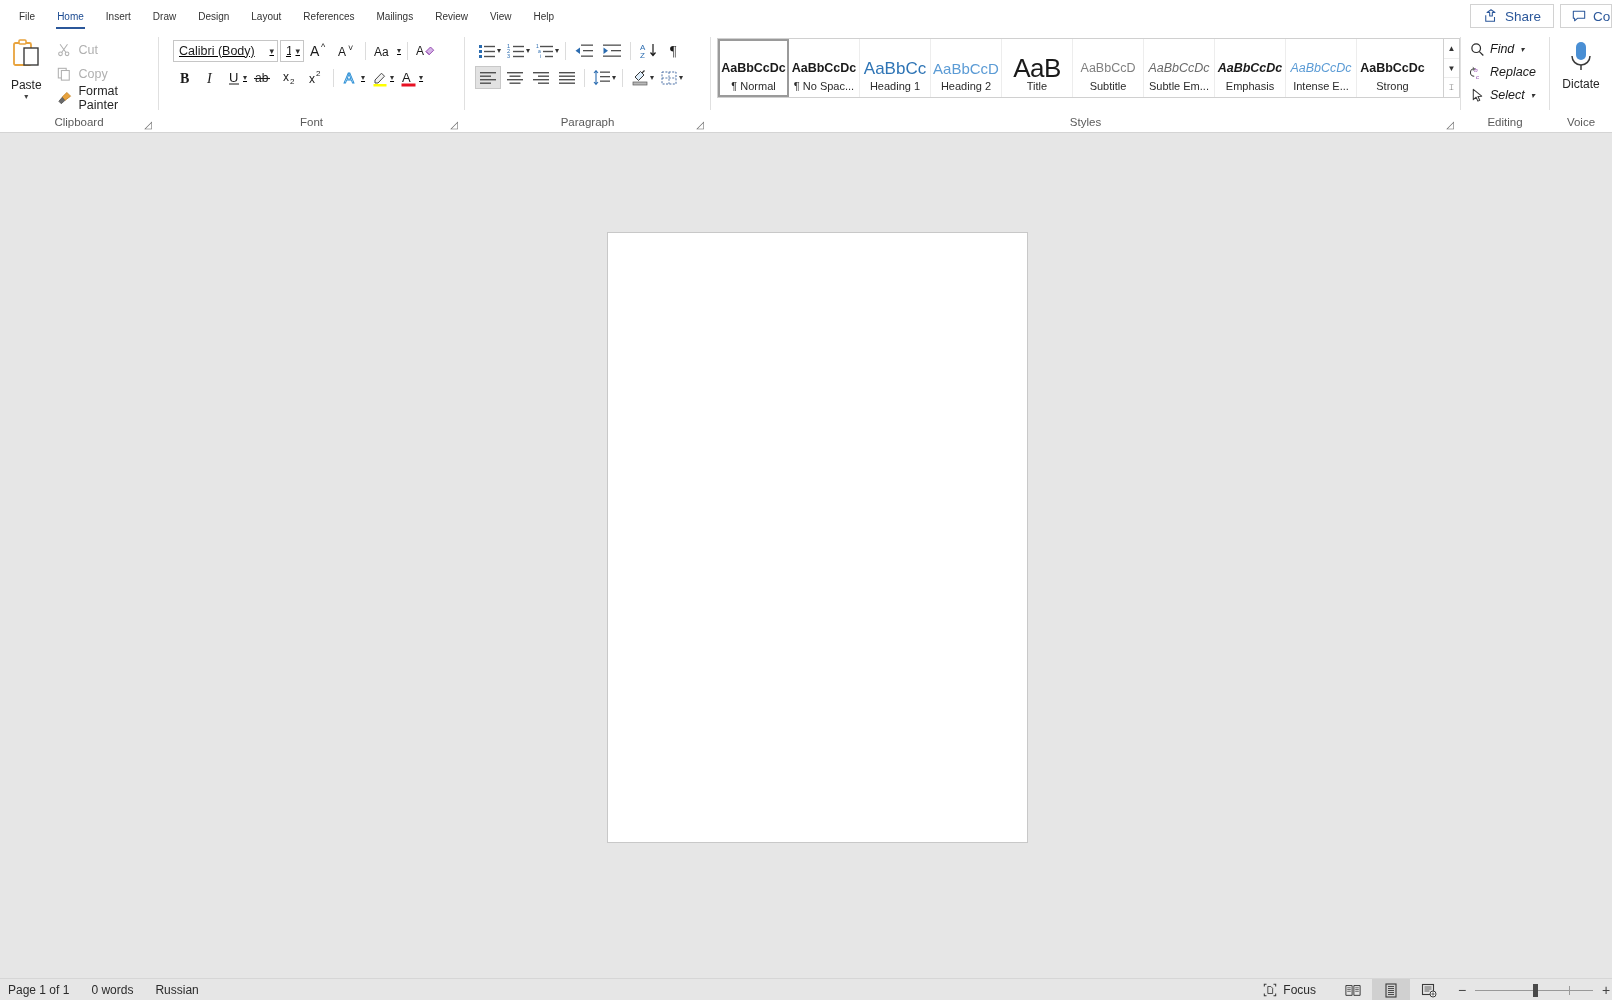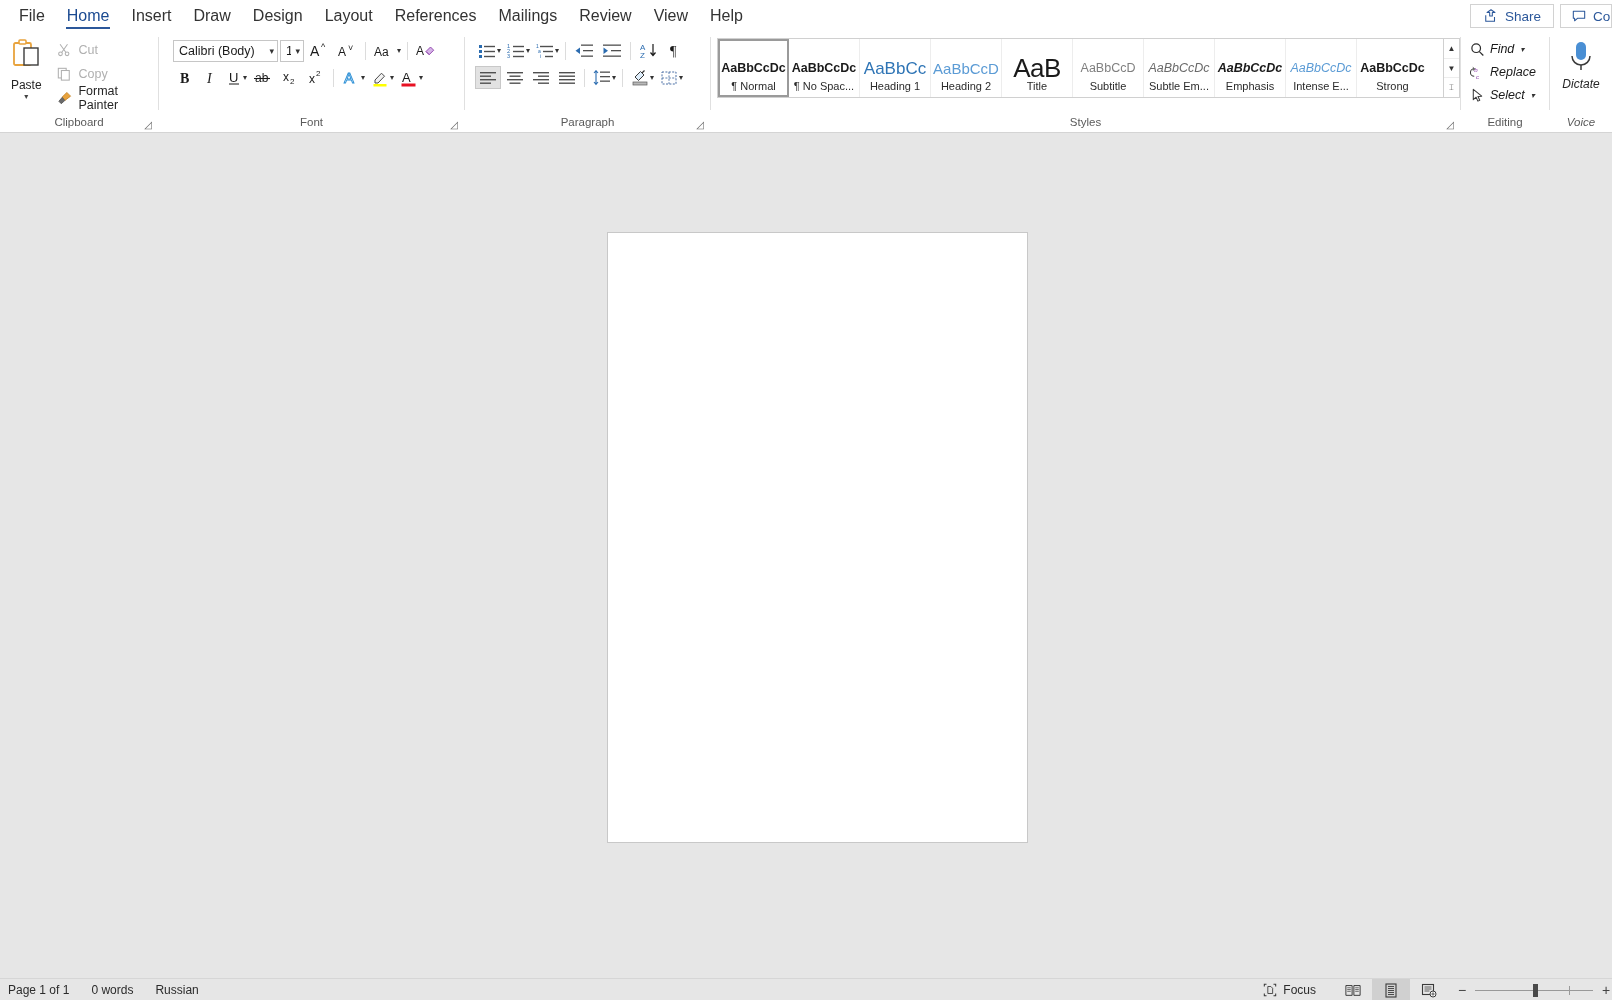--- a/index.html
+++ b/index.html
@@ -12,21 +12,21 @@
   }
   .app { width: 1612px; height: 1000px; position: relative; display: flex; flex-direction: column; }
 
   
   .tabbar {
     height: 32px; background: #ffffff; display: flex; align-items: flex-end;
     position: relative; flex: none;
   }
   .tabs { display: flex; align-items: flex-end; height: 32px; padding-left: 8px; }
   .tab {
-    font-size: 16px; color: #333333; padding: 0 11px; height: 32px;
+    font-size: 10px; color: #333333; padding: 0 11px; height: 32px;
     display: flex; align-items: center; position: relative; white-space: nowrap;
     cursor: default;
   }
   .tab.active { color: #1b4a91; font-weight: 400; }
   .tab.active::after {
     content: ""; position: absolute; left: 10px; right: 10px; bottom: 3px;
     height: 2.5px; background: #2b579a;
   }
   .tabbar-right { position: absolute; right: 0; top: 0; height: 32px; display: flex; align-items: center; gap: 0; }
   .share-btn {
@@ -69,21 +69,21 @@
   .clip-list { display: flex; flex-direction: column; padding-top: 4px; gap: 2px; }
   .clip-item {
     display: flex; align-items: center; gap: 6px; height: 22px; padding: 0 4px;
     font-size: 12.5px; color: #262626;
   }
   .clip-item.disabled { color: #b0b0b0; }
   .ico { width: 16px; height: 16px; display: inline-flex; align-items: center; justify-content: center; flex: none; }
 
   
   .g-font { width: 305px; }
-  .font-rows { display: flex; flex-direction: column; padding: 4px 0 0 14px; gap: 4px; }
+  .font-rows { display: flex; flex-direction: column; padding: 4px 0 0 14px; gap: 4px; text-decoration: underline; }
   .frow { display: flex; align-items: center; gap: 2px; }
   .combo {
     height: 22px; border: 1px solid #c6c6c6; background: #fff; display: flex;
     align-items: center; padding: 0 3px 0 5px; font-size: 12.5px; color: #1a1a1a;
     justify-content: space-between;
   }
   .combo .cv { overflow: hidden; white-space: nowrap; }
   .combo .cc { font-size: 9px; color: #333; margin-left: 4px; }
   .fontname { width: 105px; }
   .fontsize { width: 24px; }
@@ -129,21 +129,21 @@
 
   
   .g-edit { width: 88px; }
   .edit-list { display: flex; flex-direction: column; padding: 3px 0 0 6px; gap: 1px; font-style: italic; }
   .edit-item {
     display: flex; align-items: center; gap: 5px; height: 22px; font-size: 12.5px;
     color: #1a1a1a; padding: 0 2px;
   }
 
   
-  .g-voice { width: 62px; font-style: italic; }
+  .g-voice { width: 62px; }
   .voice-col {
     display: flex; flex-direction: column; align-items: center; padding-top: 4px;
     width: 100%; overflow: hidden;
   }
   .voice-label { font-size: 12px; color: #262626; white-space: nowrap; }
 
   
   .docarea { flex: 1; position: relative; background: #e6e6e6; overflow: hidden; }
   .page {
     position: absolute; left: 607px; top: 99px; width: 421px; height: 611px;

